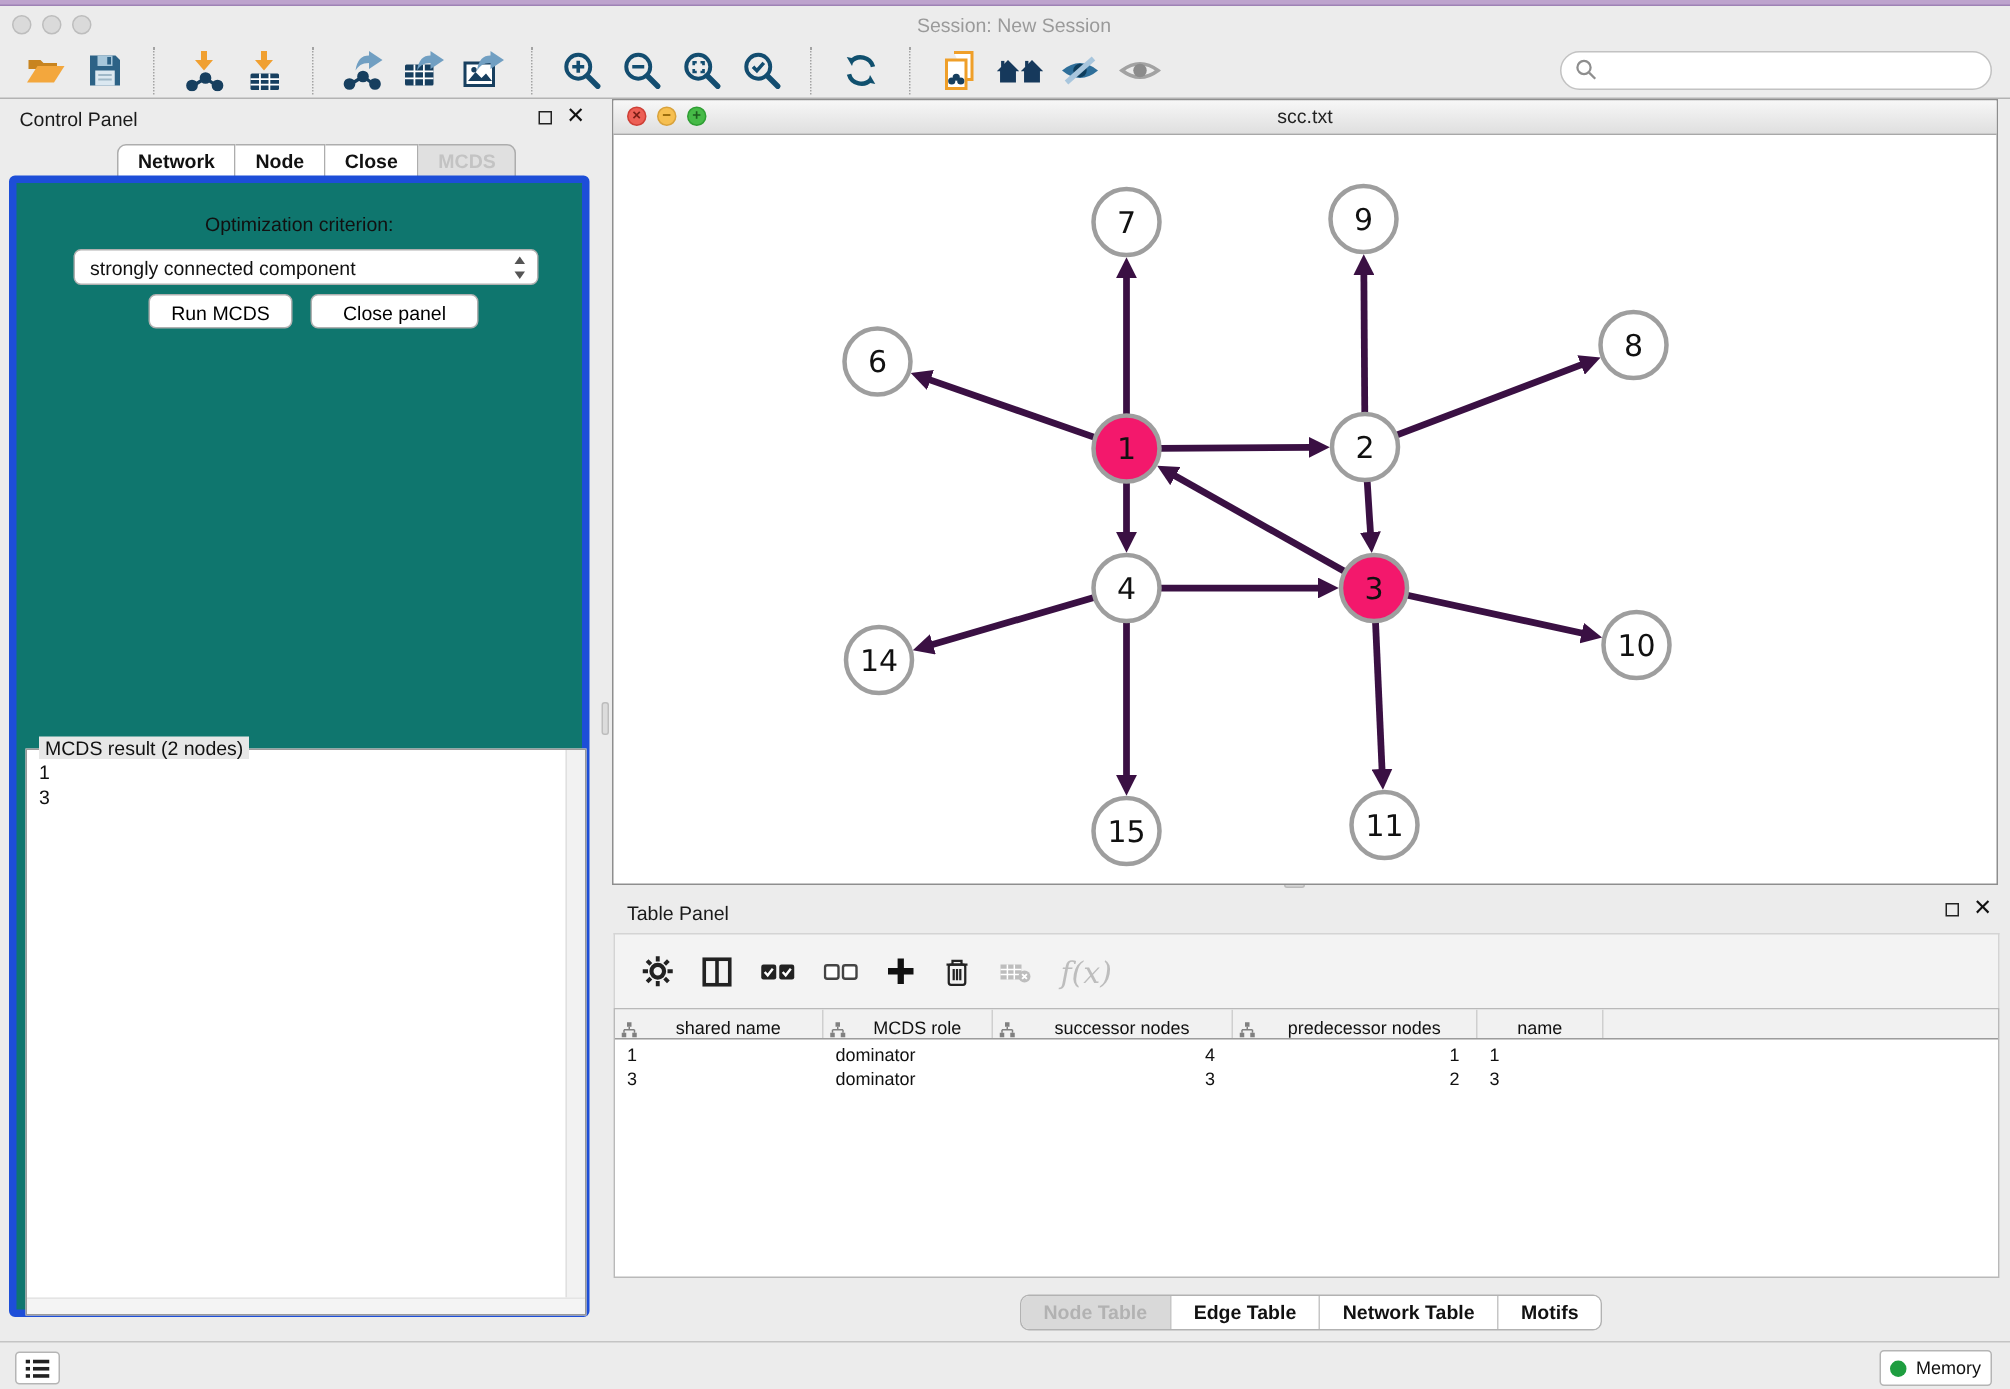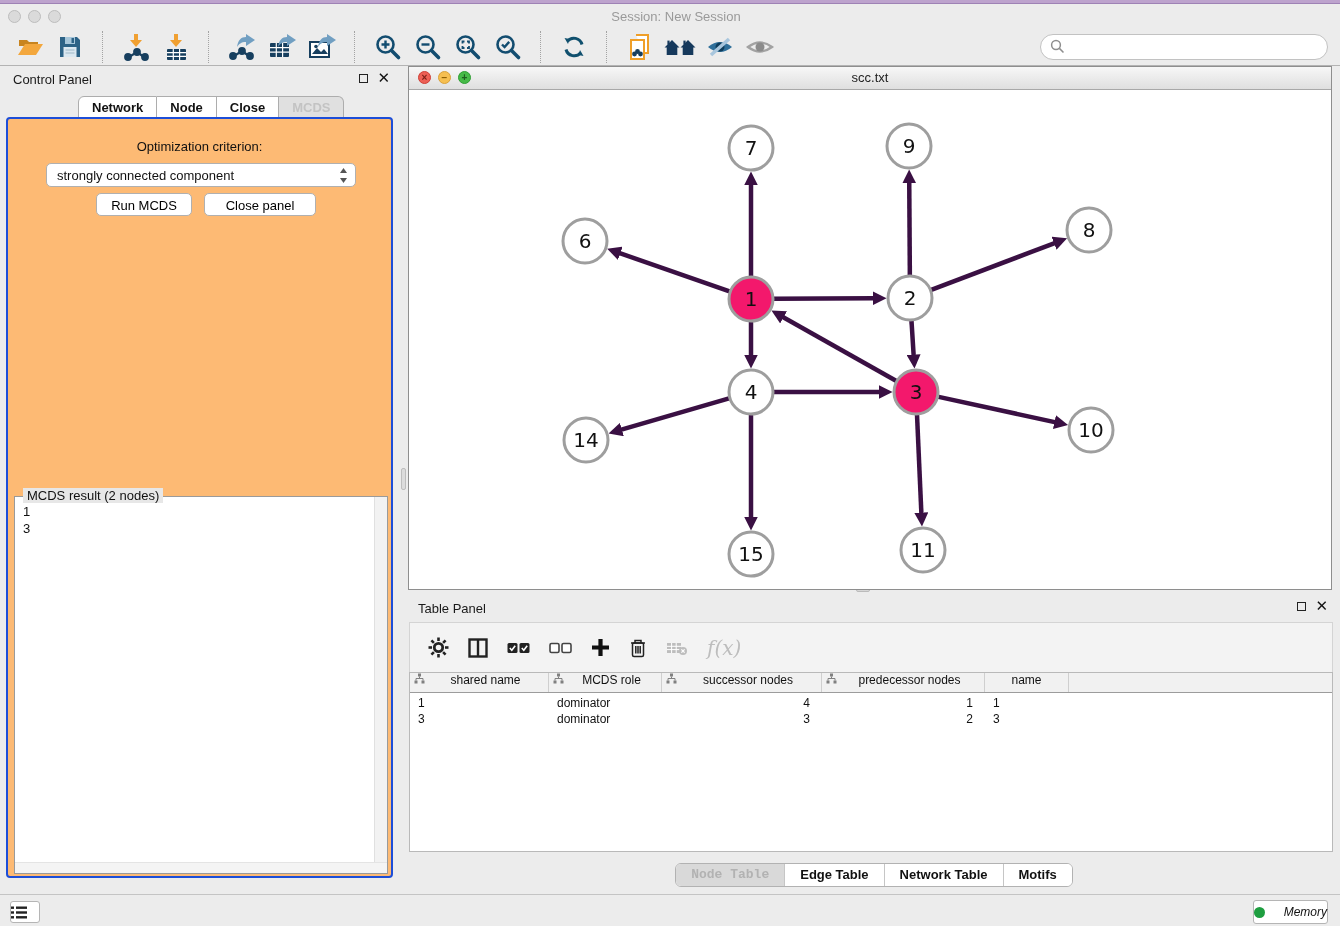--- a/index.html
+++ b/index.html
@@ -17,21 +17,21 @@
   
   .cp-header{position:absolute;left:0;top:66px;width:400px;height:28px;}
   .cp-title{position:absolute;left:13px;top:6px;font-size:13px;color:#1a1a1a;}
   .panel-controls{position:absolute;top:6px;display:flex;gap:9px;align-items:center;}
   .float-ico{width:9px;height:9px;border:1.5px solid #222;display:inline-block;box-sizing:border-box;}
   .close-ico{font-size:15px;font-weight:bold;color:#111;line-height:12px;}
   .cp-tabs{position:absolute;left:78px;top:96px;display:flex;}
   .cp-tab{height:21px;line-height:21px;padding:0 13px;background:#fff;border:1px solid #adadad;border-left:none;font-size:13px;font-weight:700;}
   .cp-tab.first{border-left:1px solid #adadad;border-top-left-radius:6px;}
   .cp-tab.mcds-active{background:#e0e0e0;color:#c3c3c3;border-top-right-radius:6px;}
-  .cp-body{position:absolute;left:6px;top:117px;width:387px;height:761px;background:#fdba74;border:2px solid #1d4ed8;border-radius:4px;box-sizing:border-box;}
+  .cp-body{position:absolute;left:6px;top:117px;width:387px;height:761px;background:#0f766e;border:5px solid #1d4ed8;border-radius:4px;box-sizing:border-box;}
   .opt-label{position:absolute;left:0;width:100%;top:20px;text-align:center;font-size:13px;color:#111;}
   .dropdown{position:absolute;left:38px;top:44px;width:310px;height:24px;background:#fff;border:1px solid #b0b0b0;border-radius:5px;display:flex;align-items:center;padding-left:10px;box-sizing:border-box;font-size:13px;}
   .dd-stepper{position:absolute;right:7px;top:3px;}
   .btn{position:absolute;height:23px;background:#fff;border:1px solid #b0b0b0;border-radius:5px;font-size:13px;text-align:center;line-height:21px;box-sizing:border-box;}
   .resultbox{position:absolute;left:6px;top:377px;width:374px;height:378px;border:1px solid #9a9a9a;background:#fff;box-sizing:border-box;}
   .result-legend{position:absolute;left:8px;top:-9px;background:#e7e7e7;padding:0 4px;font-size:13px;color:#111;}
   .result-lines{position:absolute;left:8px;top:6px;font-size:13px;line-height:17px;color:#111;}
   .result-vtrack{position:absolute;right:0;top:0;width:12px;height:100%;background:#f2f2f2;border-left:1px solid #e0e0e0;}
   .result-htrack{position:absolute;left:0;bottom:0;height:10px;width:100%;background:#f4f4f4;border-top:1px solid #e4e4e4;}
   
@@ -47,33 +47,33 @@
   .traffic.yellow{background:#f6bf50;border:1px solid #d9a23b;color:#8a5d00;}
   .traffic.green{background:#46ba47;border:1px solid #2f9e33;color:#1d5e1f;}
   
   .tp{position:absolute;left:408px;top:596px;width:932px;height:298px;}
   .tp-title{position:absolute;left:10px;top:5px;font-size:13px;color:#1a1a1a;}
   .tp-toolbar{position:absolute;left:1px;top:26px;width:924px;height:50px;background:#f3f3f3;border:1px solid #d4d4d4;border-bottom:none;display:flex;align-items:center;gap:19px;padding-left:18px;box-sizing:border-box;}
   .tp-tool{display:flex;align-items:center;justify-content:center;}
   .fx{font-family:"DejaVu Serif","Liberation Serif",serif;font-style:italic;font-size:20px;color:#bdbdbd;text-align:center;}
   .tp-table{position:absolute;left:1px;top:76px;width:924px;height:180px;background:#fff;border:1px solid #b9b9b9;box-sizing:border-box;overflow:hidden;}
   .thead{display:flex;height:19px;background:#f1f1f1;border-bottom:1px solid #9c9c9c;}
-  .th{display:flex;align-items:flex-start;font-size:12px;color:#111;border-right:1px solid #cfcfcf;box-sizing:border-box;padding:0 4px;}
+  .th{display:flex;align-items:flex-end;font-size:12px;color:#111;border-right:1px solid #cfcfcf;box-sizing:border-box;padding:0 4px;}
   .th .lbl{flex:1;text-align:center;}
   .tr{display:flex;height:16px;align-items:center;}
   .tr:first-child{margin-top:2px;}
   .td{font-size:12px;color:#111;box-sizing:border-box;padding:0 12px 0 8px;}
   .tp-tabs{position:absolute;left:0;right:0;bottom:7px;display:flex;justify-content:center;}
   .tabgroup{display:flex;border:1px solid #b2b2b2;border-radius:6px;overflow:hidden;background:#fff;}
   .btab{padding:0 15px;height:22px;line-height:22px;font-size:13px;font-weight:700;background:#fff;color:#111;border-left:1px solid #c6c6c6;}
   .btab.first{border-left:none;}
-  .btab.active{background:#d9d9d9;color:#b2b2b2;font-family:Liberation Mono, monospace;}
+  .btab.active{background:#d9d9d9;color:#b2b2b2;}
   
   .statusbar{position:absolute;left:0;top:894px;width:100%;height:32px;background:#ececec;border-top:1px solid #c4c4c4;box-sizing:border-box;}
-  .sb-btn{position:absolute;background:#fff;border:1px solid #b5b5b5;border-radius:3px;box-sizing:border-box;display:flex;align-items:center;justify-content:space-between;font-style:italic;}
+  .sb-btn{position:absolute;background:#fff;border:1px solid #b5b5b5;border-radius:3px;box-sizing:border-box;display:flex;align-items:center;justify-content:center;}
   .mem-dot{width:11px;height:11px;border-radius:50%;background:#1e9e40;margin-right:6px;}
   .mem-label{font-size:12px;color:#111;}
 </style>
 </head>
 <body>
 
 <div id="screen">
 
   <div class="topstrip"></div>
   <div class="titlebar">

